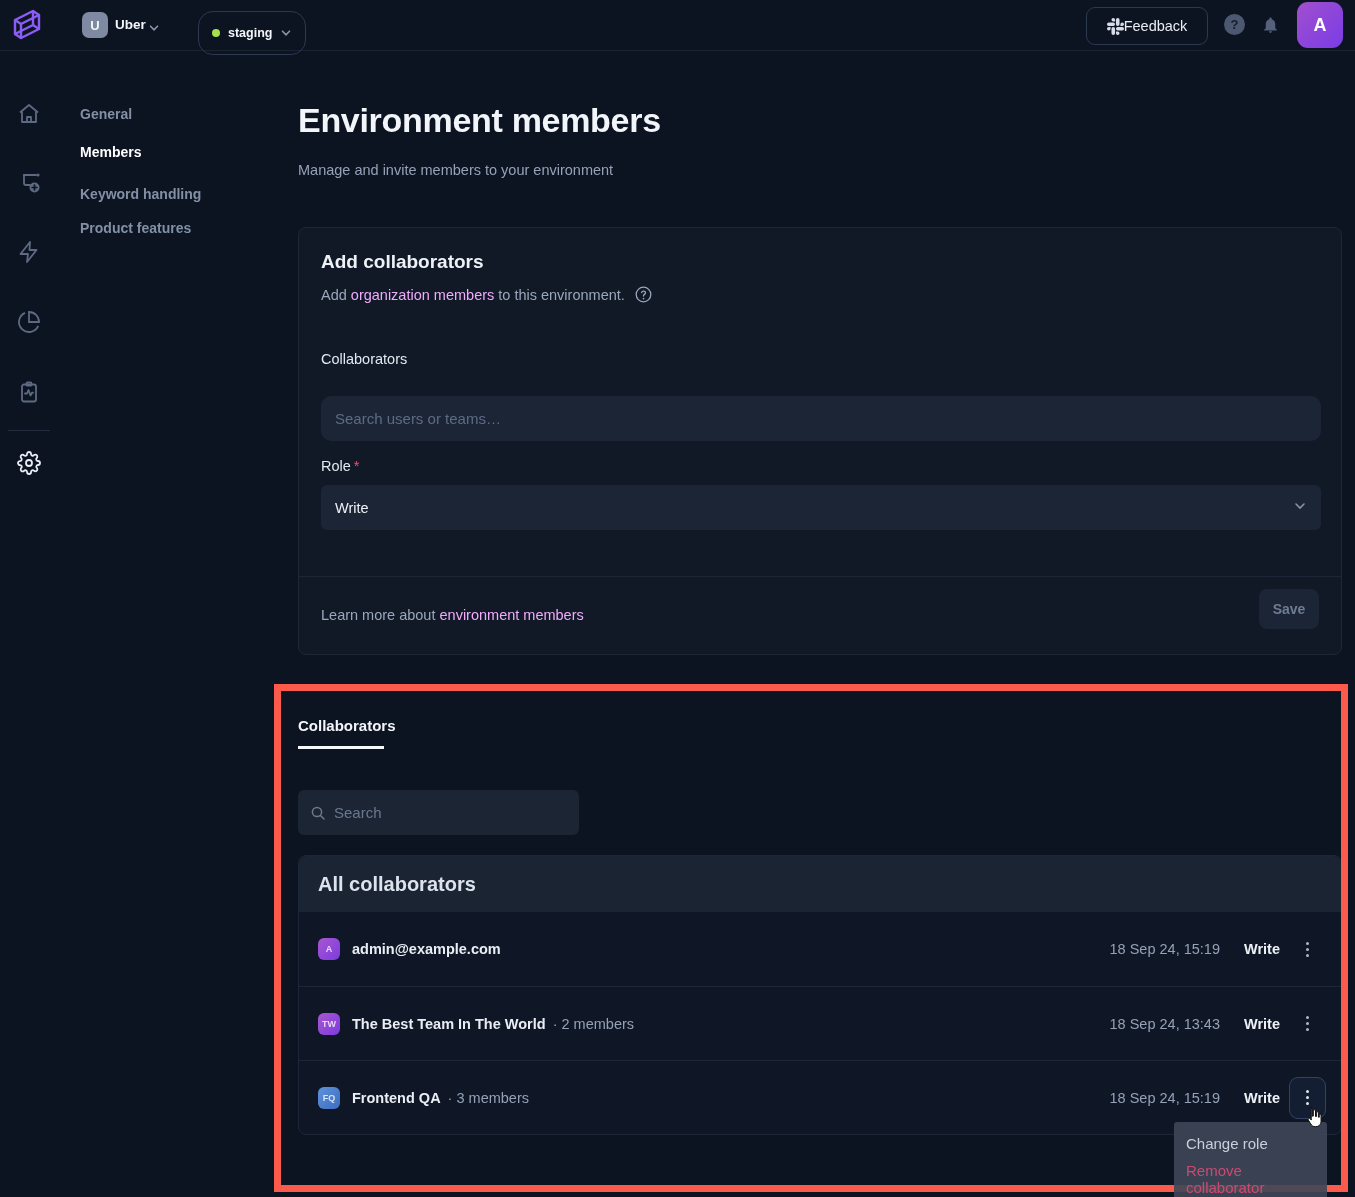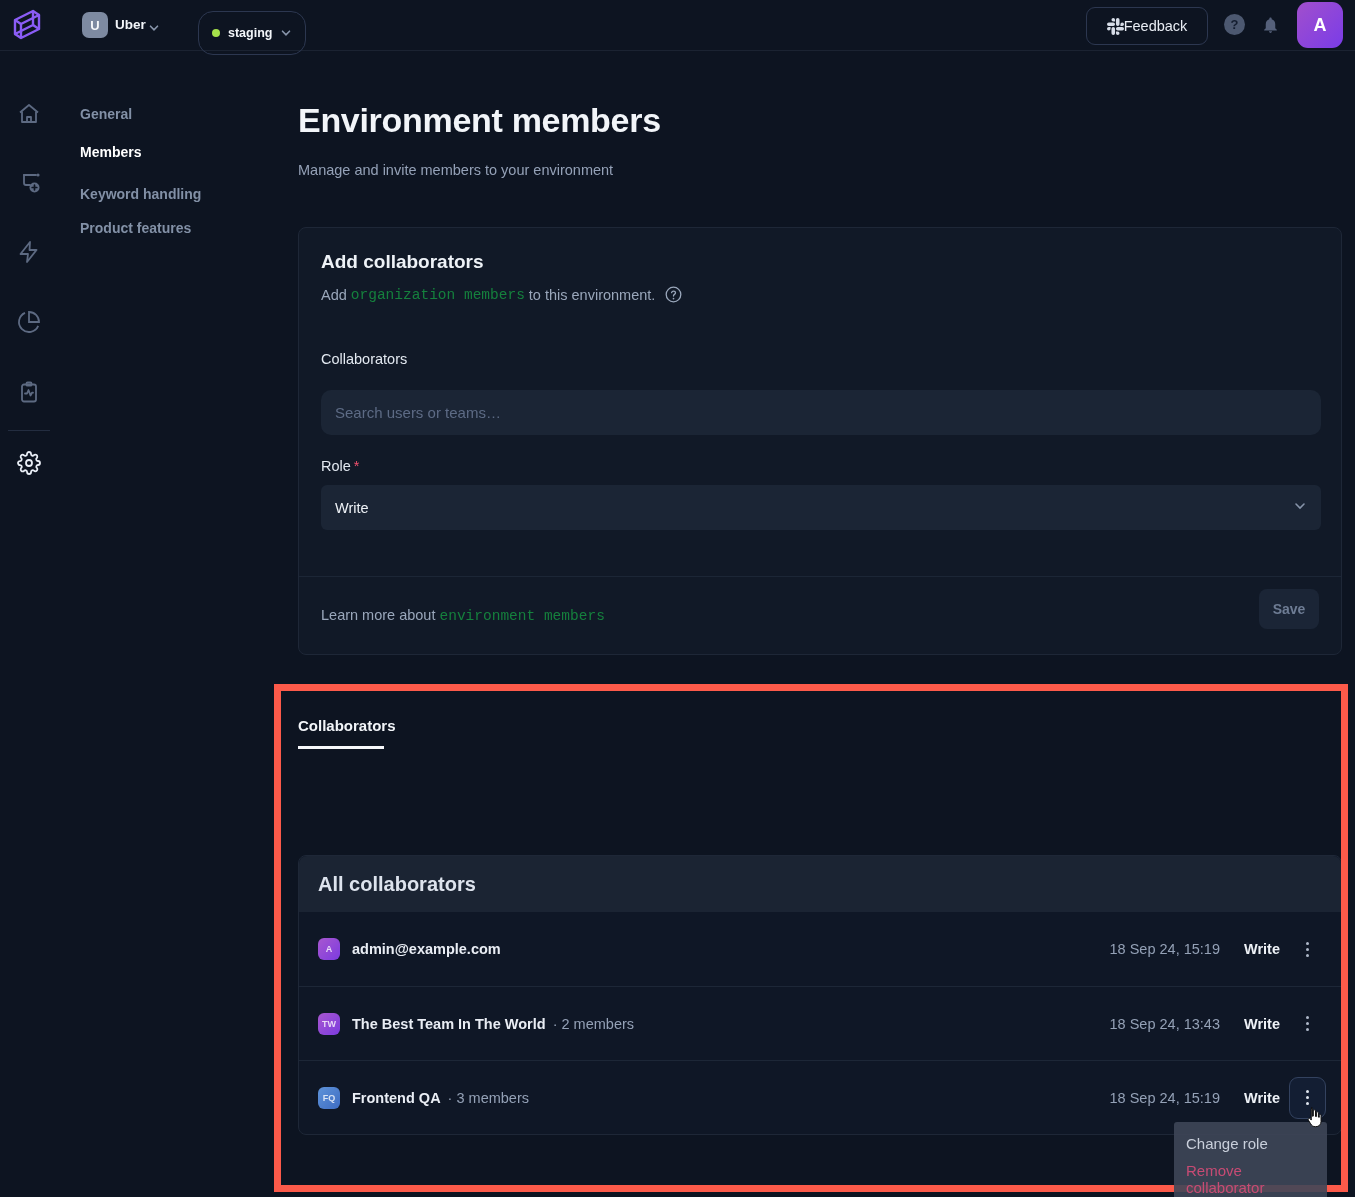--- a/index.html
+++ b/index.html
@@ -33,25 +33,25 @@
   .subnav-item.active { color:#ffffff; }
 
   
   .page-title { position:absolute; left:298px; top:101px; font-size:34px; font-weight:700; letter-spacing:-0.3px; color:#f2f5f9; }
   .page-subtitle { position:absolute; left:298px; top:162px; font-size:14.5px; color:#94a1b7; }
 
   
   .card { position:absolute; left:298px; top:227px; width:1044px; height:428px; background:#111927; border:1px solid #1e2737; border-radius:8px; }
   .card-title { position:absolute; left:22px; top:23px; font-size:19px; font-weight:600; color:#eef2f7; }
   .card-desc { position:absolute; left:22px; top:58px; font-size:14.5px; color:#9aa7bb; display:flex; align-items:center; gap:4px; }
-  .link { color:#15803d; cursor:pointer;font-family:Liberation Mono, monospace; }
+  .link { color:#f0abfc; cursor:pointer; }
   .q-icon { margin-left:6px; color:#9aa7bb; display:inline-flex; }
   .field-label { position:absolute; left:22px; font-size:14.5px; font-weight:500; color:#e3e9f1; }
   .req { color:#f0506e; margin-left:3px; }
-  .text-input { position:absolute; left:22px; top:162px; width:1000px; height:45px; background:#1b2535; border:none; border-radius:10px; padding:0 14px; font-size:15px; color:#dfe5ee; font-family:"Liberation Sans",sans-serif; outline:none; }
+  .text-input { position:absolute; left:22px; top:168px; width:1000px; height:45px; background:#1b2535; border:none; border-radius:10px; padding:0 14px; font-size:15px; color:#dfe5ee; font-family:"Liberation Sans",sans-serif; outline:none; }
   .text-input::placeholder { color:#5d6b85; }
   .select { position:absolute; left:22px; top:257px; width:1000px; height:45px; background:#1b2535; border-radius:6px; display:flex; align-items:center; padding:0 14px; font-size:14.5px; color:#eef2f7; cursor:pointer; }
   .select-chevron { margin-left:auto; color:#8794aa; }
   .card-divider { position:absolute; left:0; top:348px; width:100%; height:1px; background:#1c2636; }
   .card-footer-text { position:absolute; left:22px; top:379px; font-size:14.5px; color:#9aa7bb; }
   .save-btn { position:absolute; right:22px; top:361px; width:60px; height:40px; background:#1b2536; border:none; border-radius:8px; color:#6e7c94; font-size:14px; font-weight:600; font-family:"Liberation Sans",sans-serif; }
 
   
   .red-frame { position:absolute; left:274px; top:684px; width:1074px; height:508px; border:7px solid #fc5a4a; z-index:8; pointer-events:none; }
 
@@ -220,20 +220,29 @@
     <div class="card-divider"></div>
     <div class="card-footer-text">
       <span>Learn more about </span><span class="link">environment members</span>
     </div>
     <button class="save-btn">Save</button>
   </section>
 
   <span class="tab-label">Collaborators</span>
   <span class="tab-underline"></span>
 
+  <div class="collab-search">
+    <span class="mag-icon">
+      <svg width="16" height="16" viewBox="0 0 16 16" fill="none">
+          <circle cx="7" cy="7" r="4.6" stroke="currentColor" stroke-width="1.5"></circle>
+          <path d="M10.5 10.5 L14 14" stroke="currentColor" stroke-width="1.5" stroke-linecap="round"></path>
+        </svg>
+    </span>
+    <input type="text" placeholder="Search" style="">
+  </div>
 
   <div class="table">
     <div class="table-header">All collaborators</div>
 
     <div class="trow" style="border-top:none">
       <span class="row-avatar av-purple">A</span>
       <span class="row-name">admin@example.com</span>
       <span class="row-members"></span>
       <span class="row-date">18 Sep 24, 15:19</span>
       <span class="row-role">Write</span>

